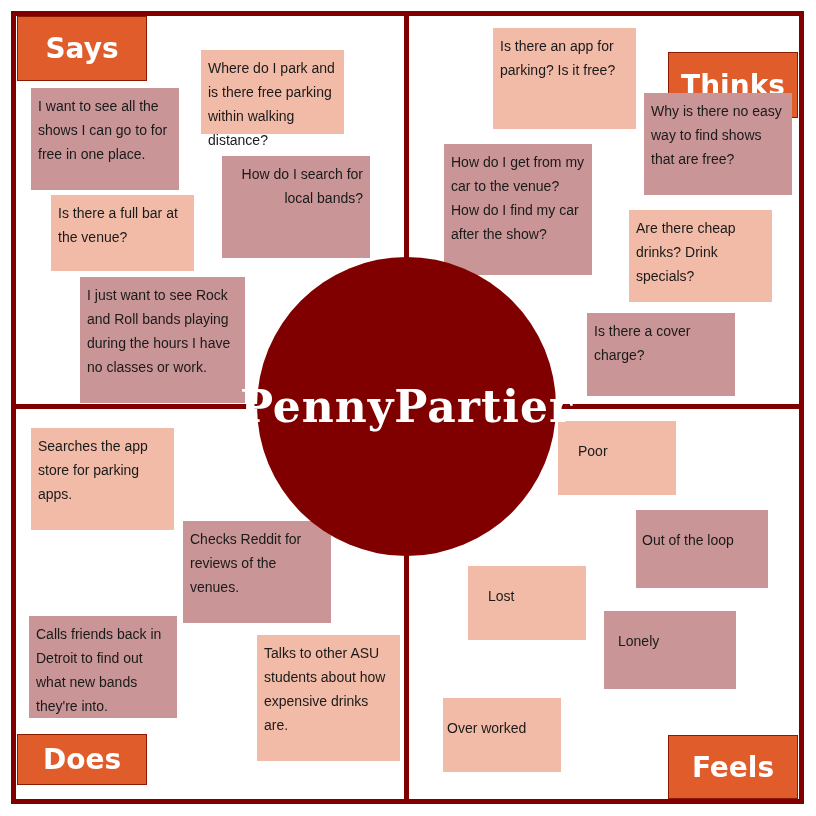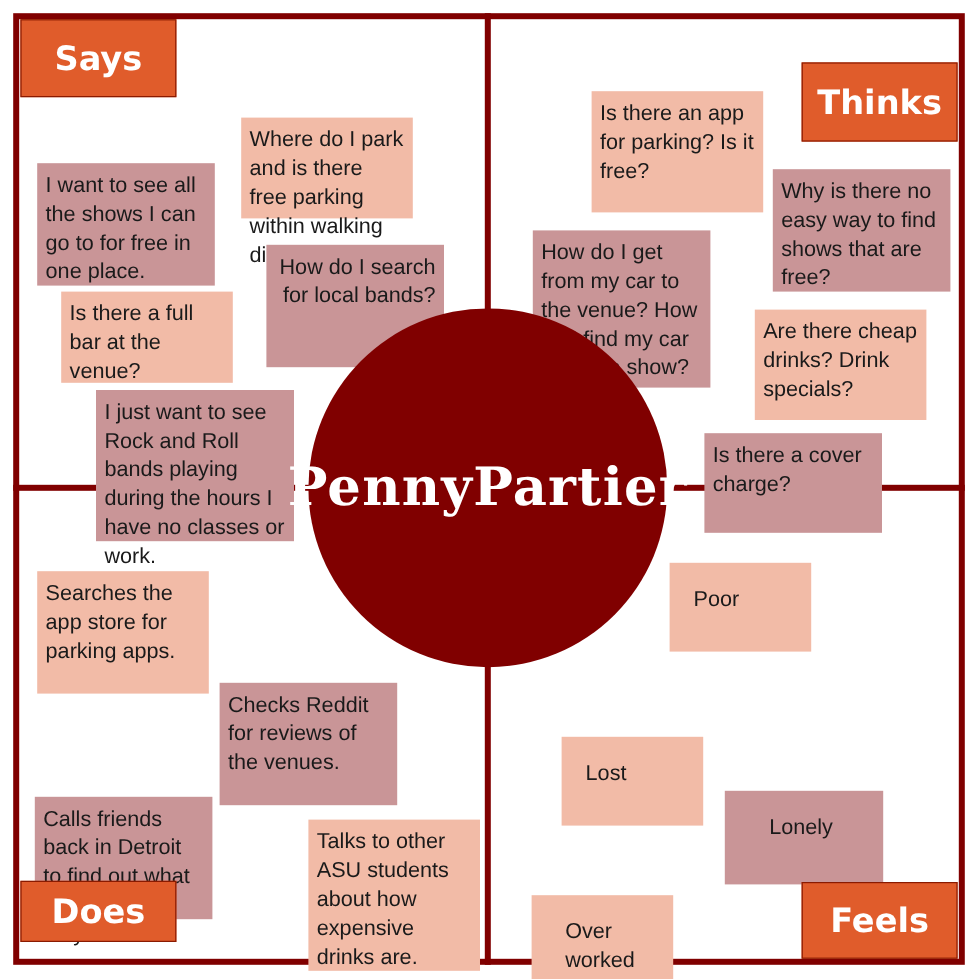--- a/index.html
+++ b/index.html
@@ -4,21 +4,21 @@
 <style>
   html, body { margin: 0; padding: 0; background: #ffffff; }
   body { width: 816px; height: 816px; position: relative; overflow: hidden; font-family: "Liberation Sans", "DejaVu Sans", sans-serif; }
   .board { position: absolute; left: 0; top: 0; width: 816px; height: 816px; }
   .frame { position: absolute; left: 11px; top: 11px; width: 783px; height: 783px; border: 5px solid #800000; }
   .vline { position: absolute; left: 404px; top: 11px; width: 5px; height: 793px; background: #800000; }
   .hline { position: absolute; left: 11px; top: 404px; width: 793px; height: 5px; background: #800000; }
   .circle { position: absolute; left: 257px; top: 257px; width: 299px; height: 299px; border-radius: 50%; background: #800000; display: flex; flex-direction: row; align-items: center; justify-content: center; }
   .circle .name { color: #ffffff; font-family: "DejaVu Serif", serif; font-weight: bold; font-size: 44px; line-height: 46px; letter-spacing: 1px; text-align: center; }
   .label { position: absolute; background: #E05C2B; border: 1px solid #8a1a00; color: #ffffff; font-family: "DejaVu Sans", sans-serif; font-weight: bold; font-size: 28px; display: flex; align-items: center; justify-content: center; box-sizing: border-box; }
-  .note { position: absolute; box-sizing: border-box; padding: 6px 7px; font-family: "Liberation Sans", sans-serif; font-size: 18px; line-height: 24px; color: #1a1a1a; margin-top: 48px; }
+  .note { position: absolute; box-sizing: border-box; padding: 6px 7px; font-family: "Liberation Sans", sans-serif; font-size: 14px; line-height: 24px; color: #1a1a1a; }
   .peach { background: #F2BBA7; }
   .mauve { background: #C99597; }
   .note.feel { padding: 18px 0 0 0; }
 </style>
 </head>
 <body>
 
 <div class="board">
   <div class="frame"></div>
   <div class="vline"></div>
@@ -38,22 +38,23 @@
   <div class="note peach" style="left:629px;top:210px;width:143px;height:92px;">Are there cheap drinks? Drink specials?</div>
   <div class="note mauve" style="left:587px;top:313px;width:148px;height:83px;">Is there a cover charge?</div>
 
   <div class="note peach" style="left:31px;top:428px;width:143px;height:102px;">Searches the app store for parking apps.</div>
   <div class="note mauve" style="left:183px;top:521px;width:148px;height:102px;">Checks Reddit for reviews of the venues.</div>
   <div class="note mauve" style="left:29px;top:616px;width:148px;height:102px;">Calls friends back in Detroit to find out what new bands they're into.</div>
   <div class="note peach" style="left:257px;top:635px;width:143px;height:126px;">Talks to other ASU students about how expensive drinks are.</div>
   <div class="label" style="left:17px;top:734px;width:130px;height:51px;">Does</div>
 
   <div class="note peach feel" style="left:558px;top:421px;width:118px;height:74px;padding-left:20px;">Poor</div>
+  <div class="note mauve feel" style="left:636px;top:510px;width:132px;height:78px;padding-left:6px;">Out of the loop</div>
   <div class="note peach feel" style="left:468px;top:566px;width:118px;height:74px;padding-left:20px;">Lost</div>
-  <div class="note mauve feel" style="left:604px;top:611px;width:132px;height:78px;padding-left:37px;">Lonely</div>
-  <div class="note peach feel" style="left:443px;top:698px;width:118px;height:74px;padding-left:28px;">Over worked</div>
+  <div class="note mauve feel" style="left:604px;top:611px;width:132px;height:78px;padding-left:14px;">Lonely</div>
+  <div class="note peach feel" style="left:443px;top:698px;width:118px;height:74px;padding-left:4px;">Over worked</div>
   <div class="label" style="left:668px;top:735px;width:130px;height:64px;">Feels</div>
 
   <div class="circle">
     <div class="name">Penny</div>
     <div class="name">Partier</div>
   </div>
 </div>
 
 </body></html>

